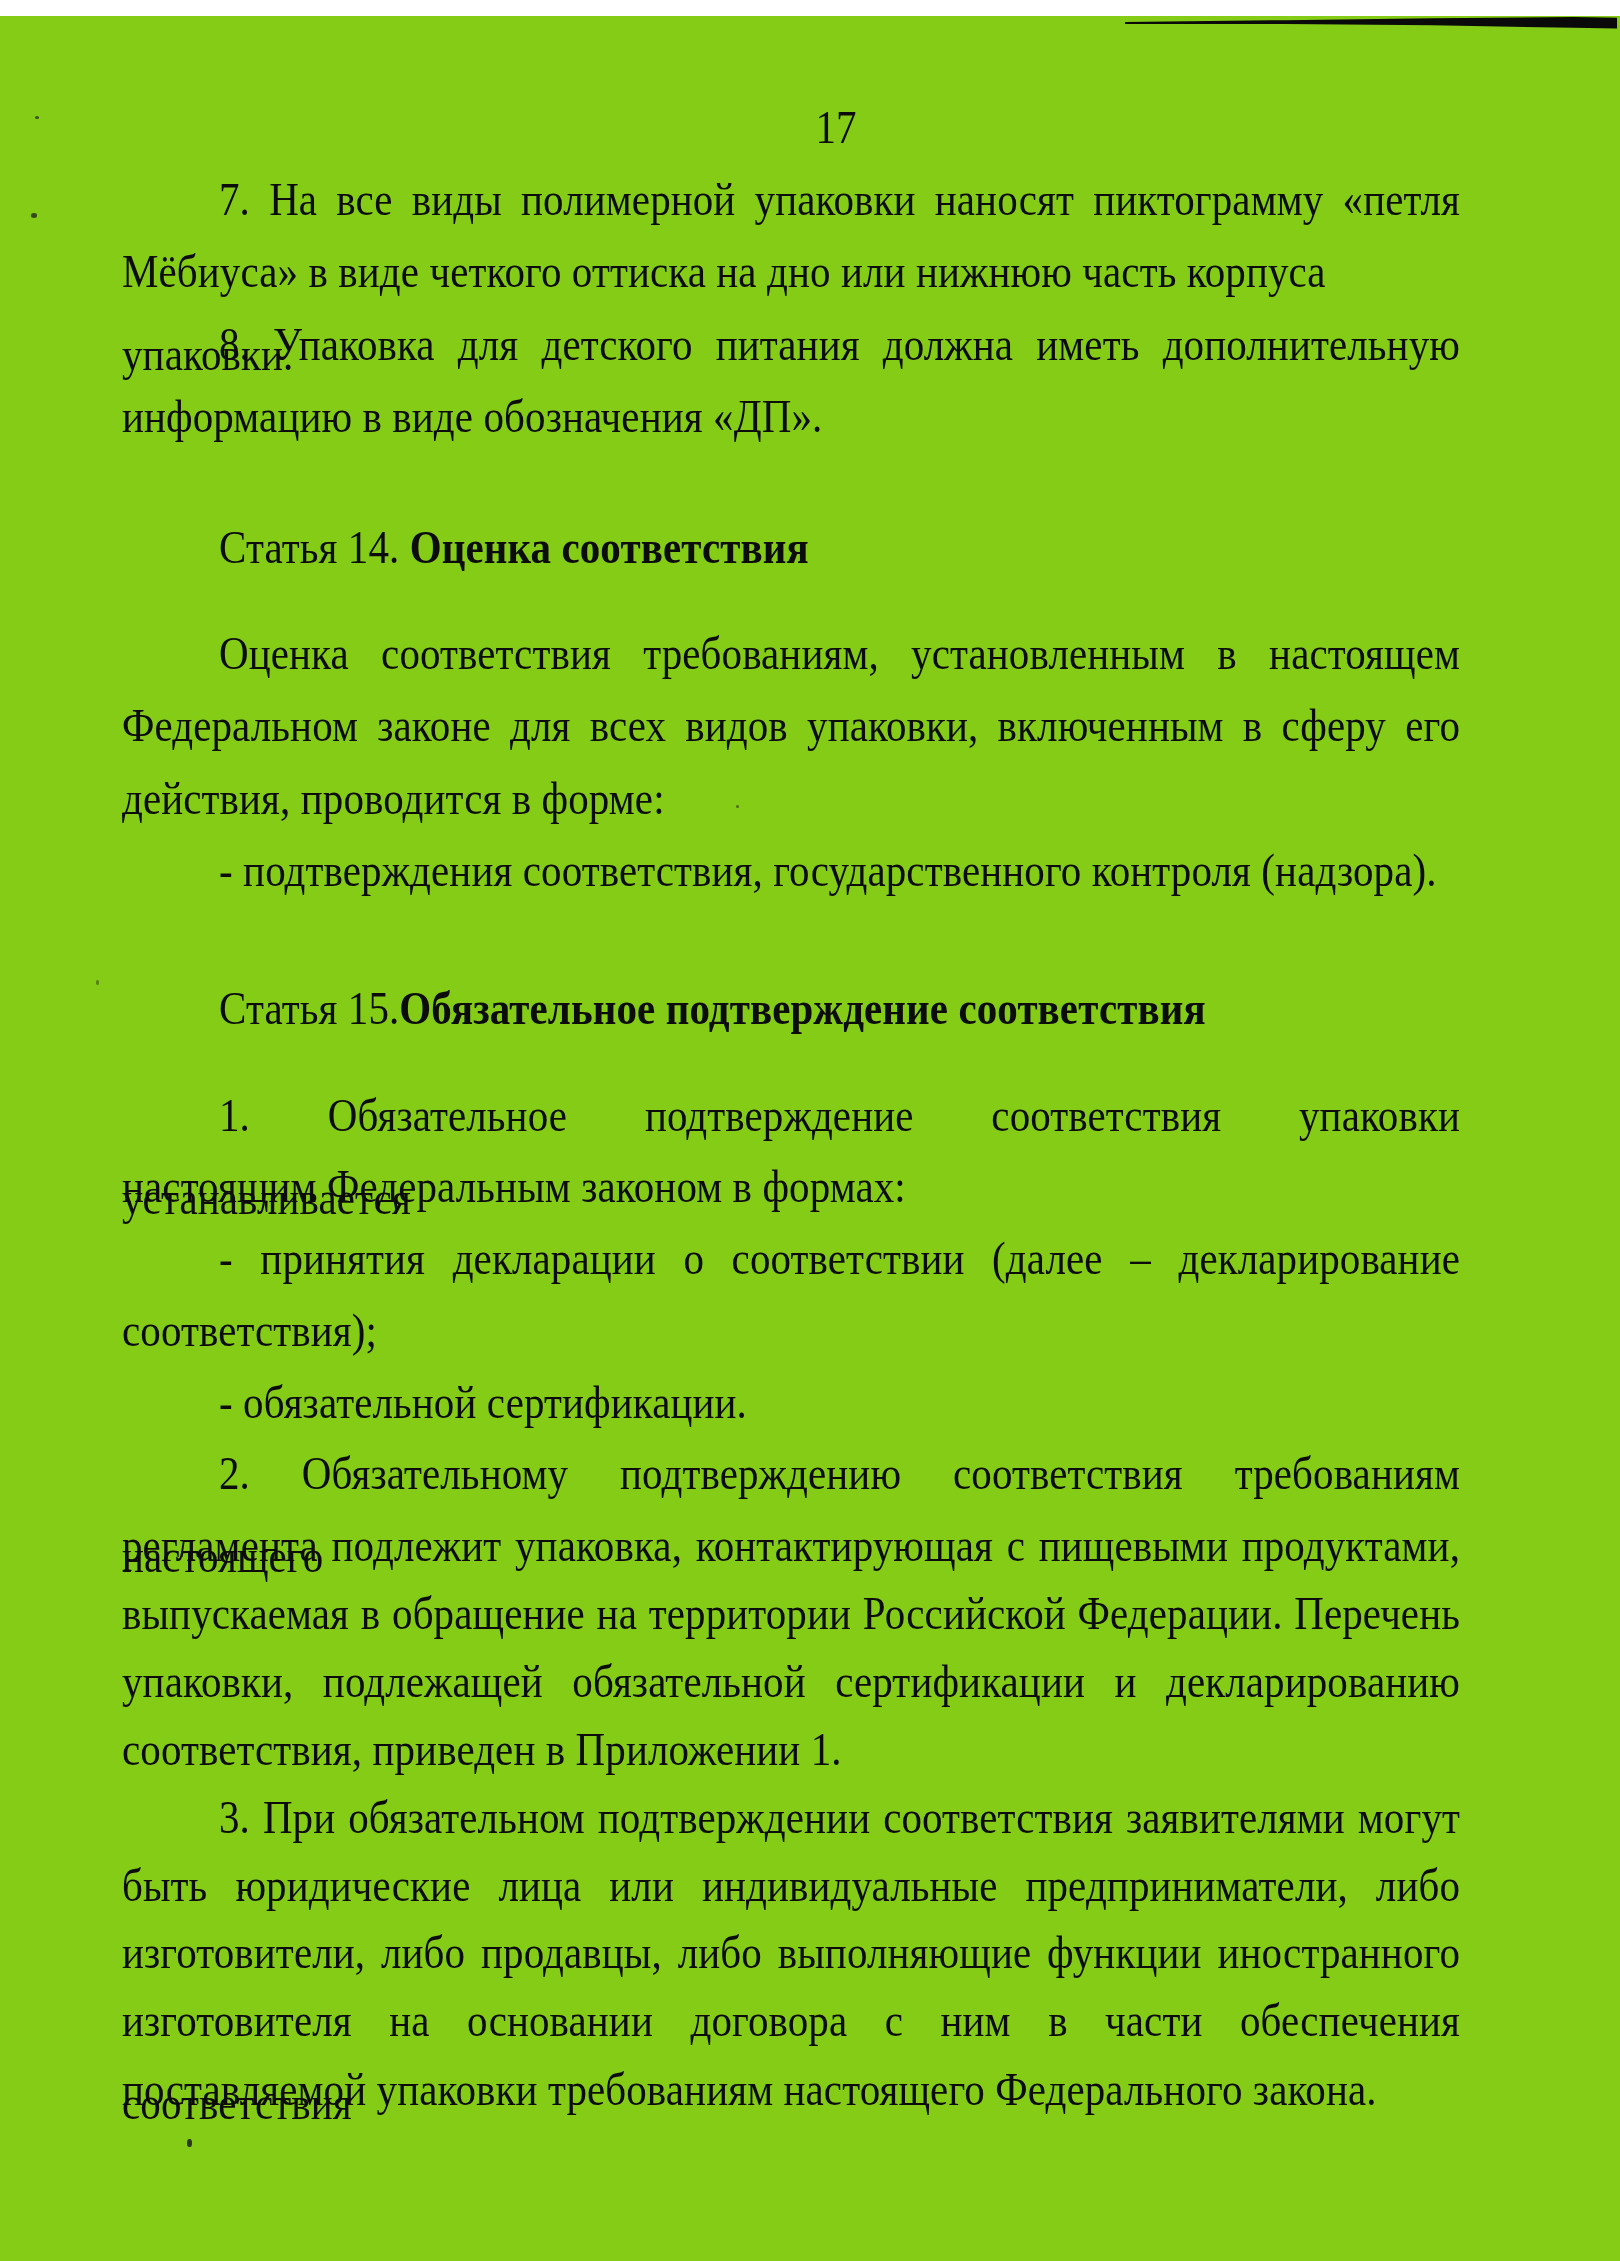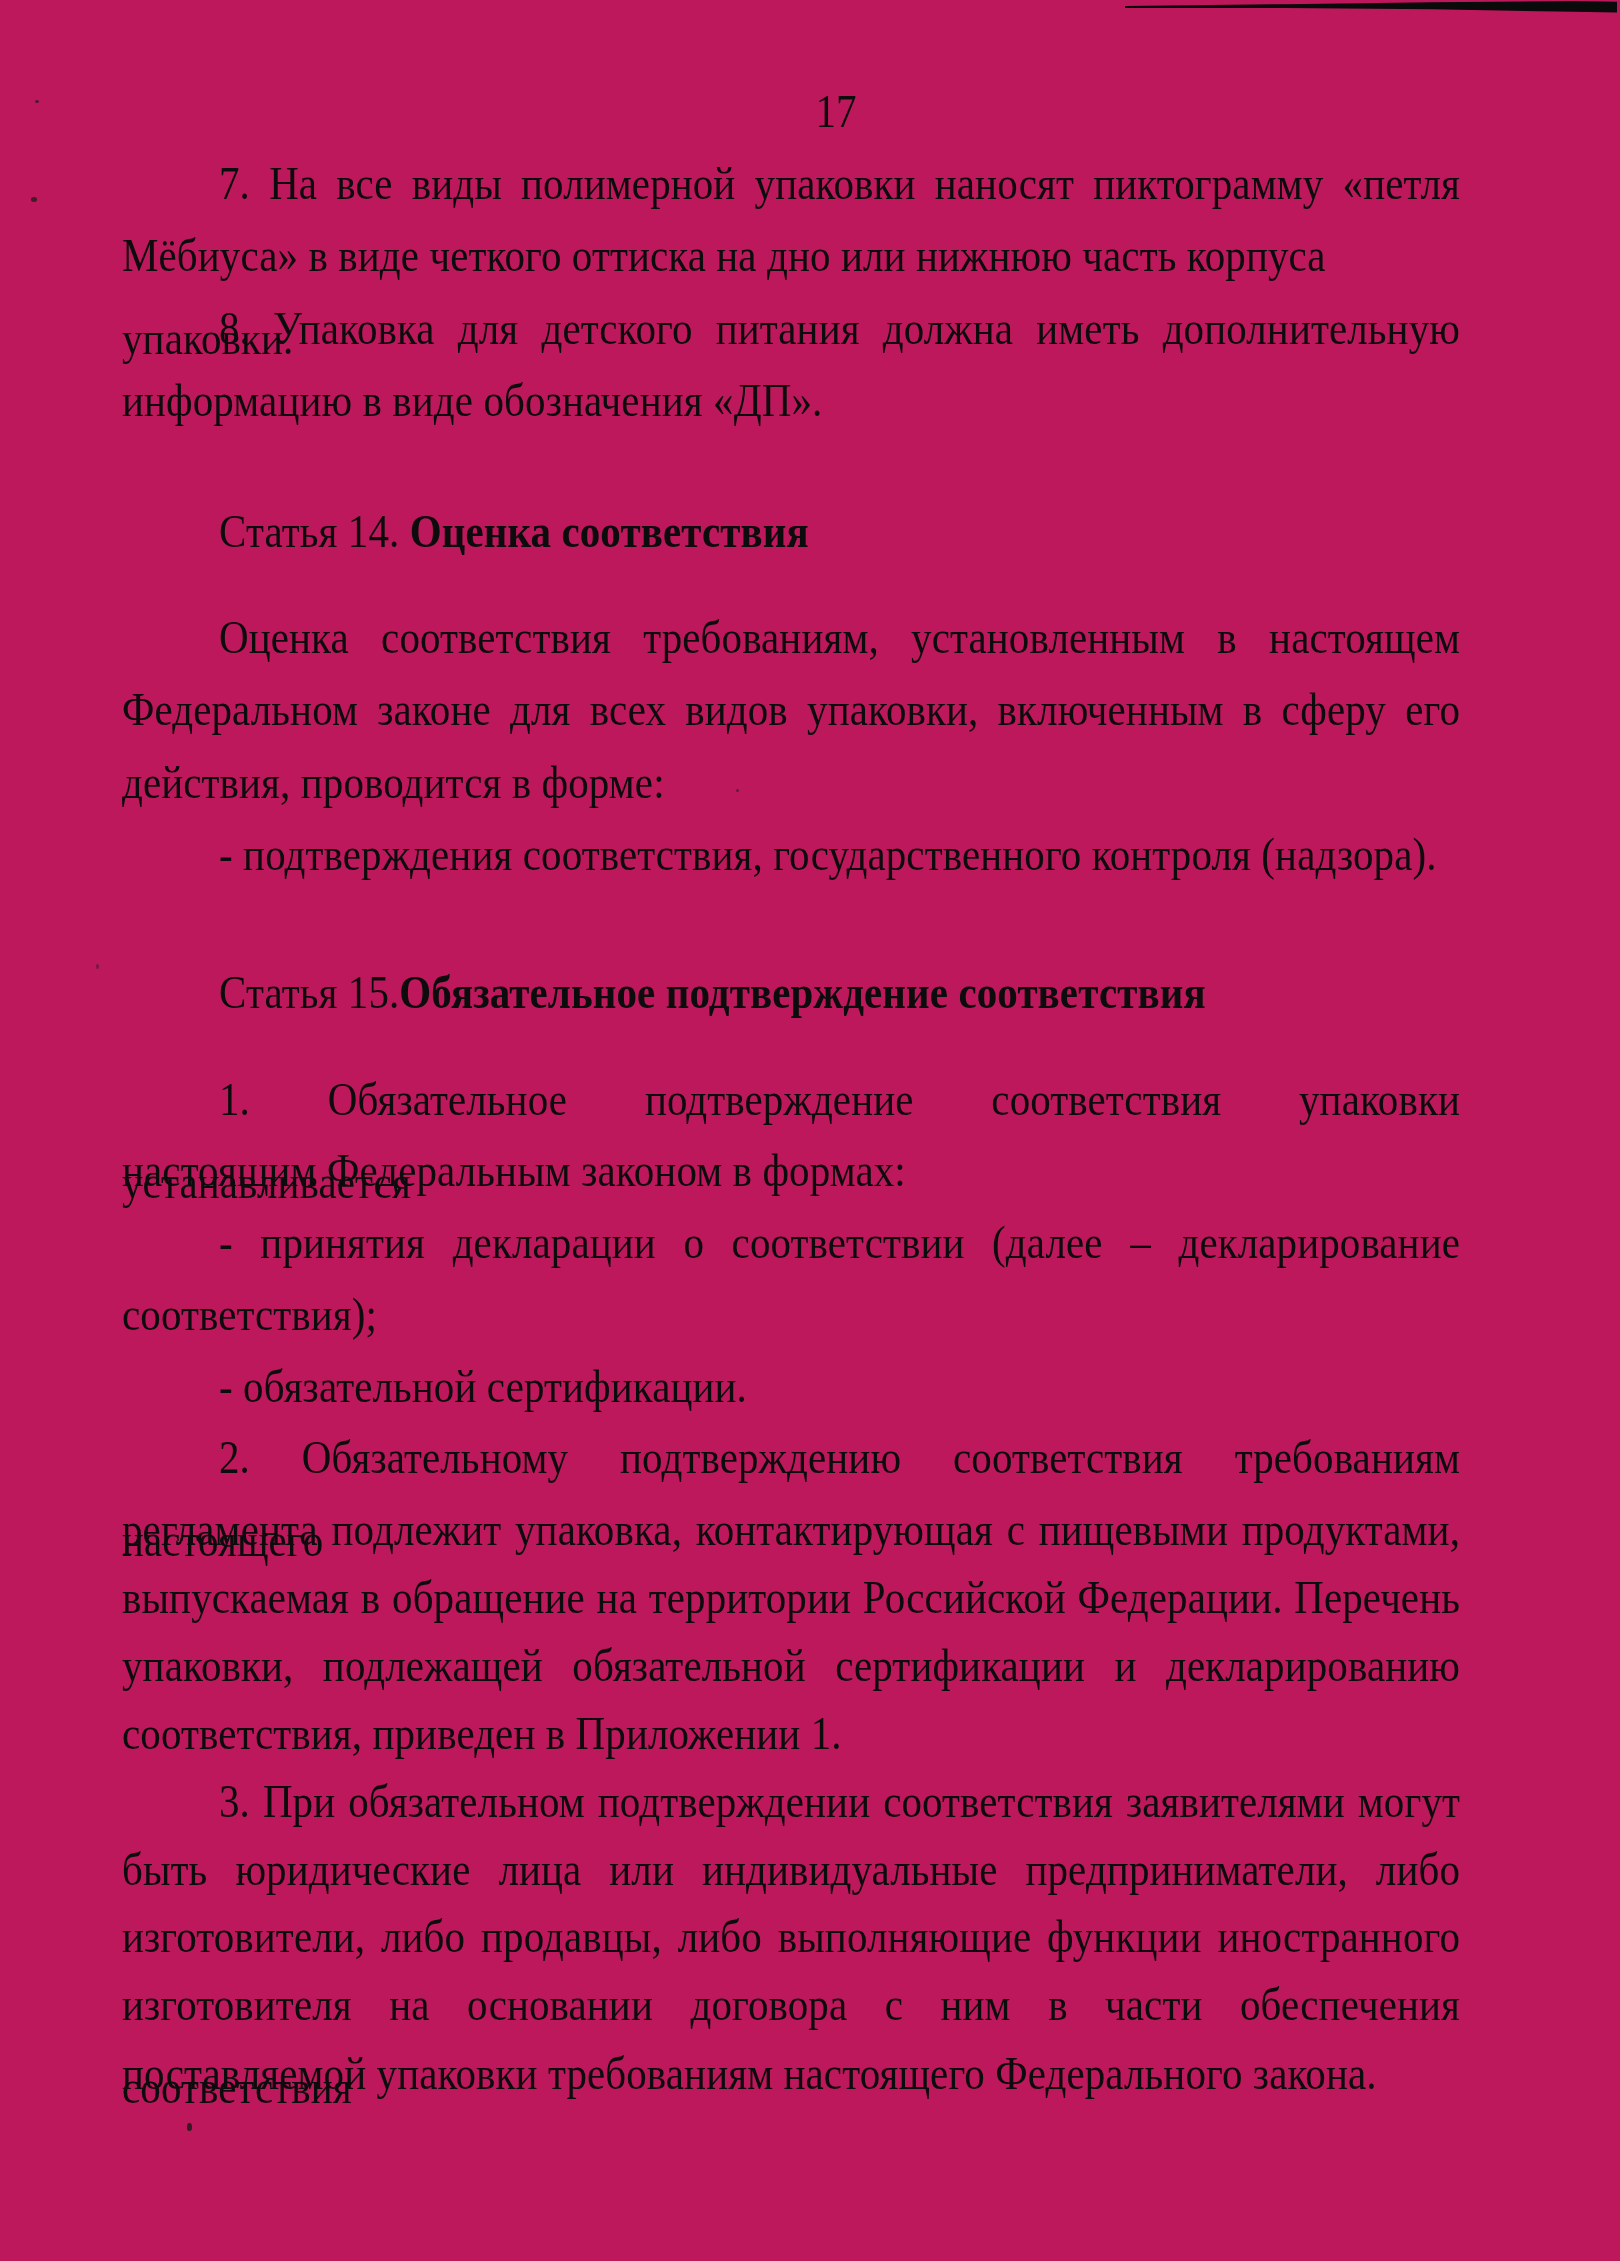--- a/index.html
+++ b/index.html
@@ -12,21 +12,22 @@
     width: 1620px;
     height: 2261px;
     overflow: hidden;
     font-family: "Liberation Serif", "DejaVu Serif", serif;
     font-size: 41px;
     color: #0c0c0c;
   }
   #page {
     position: absolute;
     inset: 0;
-    background: #be185d;
+    background: #84cc16;
+    margin-top: 16px;
   }
   
   #text-block {
     position: absolute;
     left: 122px;
     top: 0;
     width: 1338px;
     height: 2261px;
   }
   .ln {

